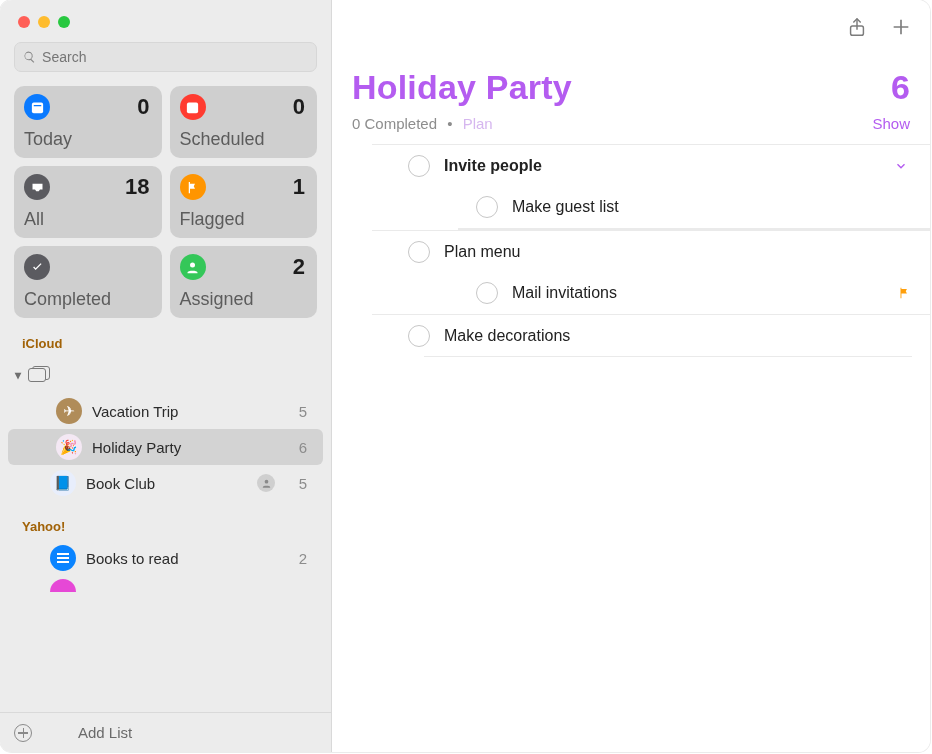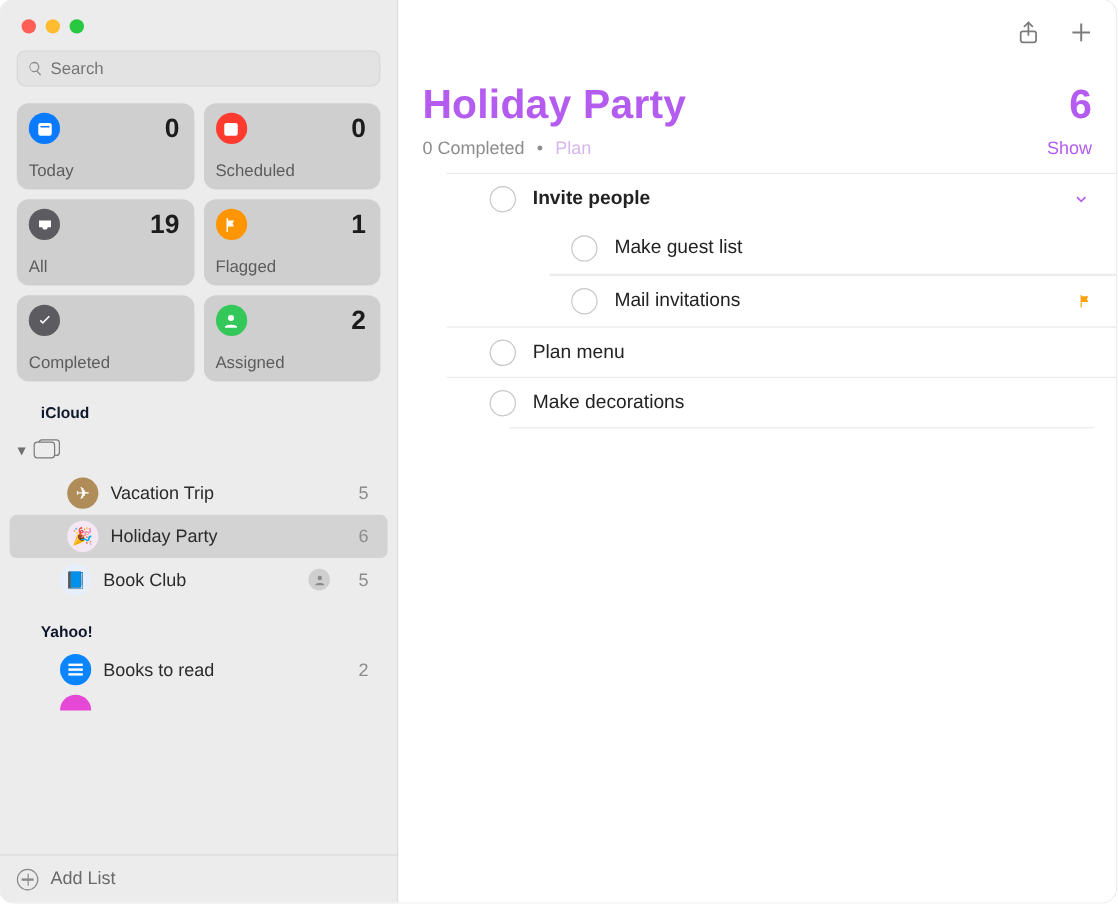--- a/index.html
+++ b/index.html
@@ -24,22 +24,22 @@
   .search svg { width:14px; height:14px; margin-right:6px; fill:#8a8a8a; }
   .search input { border:none; background:transparent; outline:none; font-size:14px; color:#3a3a3a; width:100%; }
   .cards { display:grid; grid-template-columns:1fr 1fr; gap:8px; padding:0 14px; }
   .card {
     background:#cfcfcf; border-radius:10px; padding:8px 12px 8px 10px; height:72px;
     display:flex; flex-direction:column; justify-content:space-between; cursor:pointer;
   }
   .card-top { display:flex; justify-content:space-between; align-items:flex-start; }
   .card-icon { width:26px; height:26px; border-radius:50%; display:flex; align-items:center; justify-content:center; }
   .card-count { font-size:22px; font-weight:700; color:#1c1c1c; }
-  .card-label { font-size:14px; color:#5c5c5c; font-weight:500; }
-  .section-header { font-size:13px; color:#0f172a; font-weight:600; padding:18px 22px 6px 22px;margin-left:12px; }
+  .card-label { font-size:18px; color:#5c5c5c; font-weight:500; }
+  .section-header { font-size:13px; color:#a16207; font-weight:600; padding:18px 22px 6px 22px; }
   .lists { flex:1; overflow:hidden; }
   .group-row, .list-row {
     display:flex; align-items:center; height:36px; padding:0 16px 0 14px; font-size:15px;
     color:#2b2b2b; cursor:pointer;
   }
   .group-row { font-weight:700; padding-left:10px; }
   .group-caret { width:16px; text-align:center; color:#6f6f6f; font-size:12px; margin-right:2px; }
   .group-icon { width:24px; height:18px; margin-right:8px; position:relative; }
   .group-icon .stack1, .group-icon .stack2 {
     position:absolute; border:1.5px solid #7a7a7a; border-radius:3px; background:#ececec;
@@ -52,21 +52,21 @@
   .bullet {
     width:26px; height:26px; border-radius:50%; margin-right:10px; flex:0 0 26px;
     display:flex; align-items:center; justify-content:center; font-size:14px;
   }
   .list-name { flex:1; }
   .list-count { color:#8c8c8c; font-size:15px; width:26px; text-align:right; }
   .share-ind { width:18px; height:18px; border-radius:50%; background:#cfcfcf; display:flex; align-items:center; justify-content:center; margin-right:6px; }
   .share-ind svg { width:11px; height:11px; fill:#8a8a8a; }
   .footer {
     height:40px; border-top:1px solid #d9d9d9; display:flex; align-items:center;
-    padding:0 14px; color:#6a6a6a; font-size:15px; cursor:pointer; background:#ececec;
+    padding:0 14px; color:#6a6a6a; font-size:15px; cursor:pointer; background:#ececec;gap:36px;
   }
   .footer .plus { width:18px; height:18px; border:1.5px solid #8a8a8a; border-radius:50%; margin-right:10px; position:relative; }
   .footer .plus::before, .footer .plus::after { content:""; position:absolute; background:#8a8a8a; }
   .footer .plus::before { width:10px; height:1.5px; top:7.5px; left:3px; }
   .footer .plus::after  { width:1.5px; height:10px; top:3px; left:7.5px; }
 
   
   .main { flex:1; display:flex; flex-direction:column; background:#fff; }
   .toolbar { height:54px; display:flex; justify-content:flex-end; align-items:center; padding:0 18px; gap:22px; }
   .toolbar .tbtn { width:22px; height:22px; color:#7c7c7c; cursor:pointer; }
@@ -166,21 +166,21 @@
         </div>
         <div class="card-label">Scheduled</div>
       </div>
       <div class="card">
         <div class="card-top">
           <div class="card-icon bg-gray">
             <svg viewBox="0 0 24 24">
                 <path d="M4 6h16v9l-4 0-2 3h-4l-2-3H4z"></path>
               </svg>
           </div>
-          <div class="card-count">19</div>
+          <div class="card-count">18</div>
         </div>
         <div class="card-label">All</div>
       </div>
       <div class="card">
         <div class="card-top">
           <div class="card-icon bg-orange">
             <svg viewBox="0 0 24 24">
                 <path d="M6 3v18h2v-7h8l-2-4 2-4H8V3z"></path>
               </svg>
           </div>
@@ -306,39 +306,39 @@
       </div>
 
       <div class="item-row subtask" style="border-top:none">
         <span class="gutter"></span>
         <span style="width:34px"></span>
         <span class="circle"></span>
         <span class="task-title">Make guest list</span>
       </div>
       <div class="sub-divider"></div>
       <div class="sub-divider"></div>
+      <div class="item-row">
+        <span class="gutter"></span>
+        <span class="circle"></span>
+        <span class="task-title">Plan menu</span>
+      </div>
+
       <div class="item-row subtask" style="border-top:none">
         <span class="gutter"></span>
         <span style="width:34px"></span>
         <span class="circle"></span>
         <span class="task-title">Mail invitations</span>
         <span class="flagpole">
           <svg viewBox="0 0 24 24">
               <path d="M6 3v18h1.6V13H17l-2-4 2-4H7.6V3z"></path>
             </svg>
         </span>
       </div>
 
       <div class="item-row">
         <span class="gutter"></span>
         <span class="circle"></span>
-        <span class="task-title">Plan menu</span>
-      </div>
-
-      <div class="item-row">
-        <span class="gutter"></span>
-        <span class="circle"></span>
         <span class="task-title">Make decorations</span>
       </div>
       <div class="end-rule"></div>
     </div>
   </div>
 </div>
 
 </body></html>

